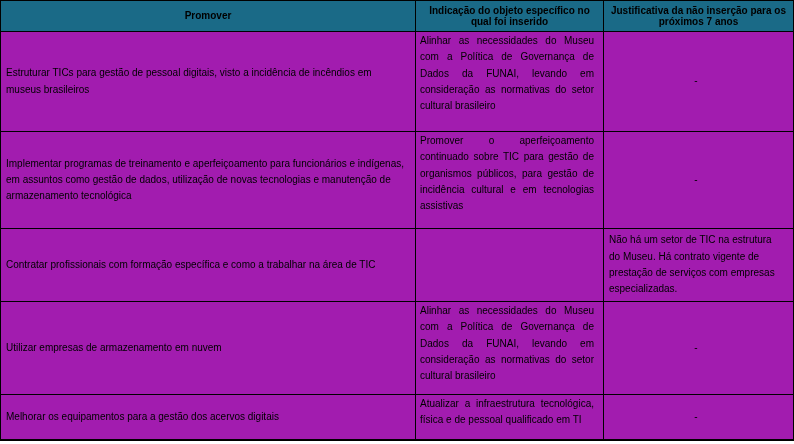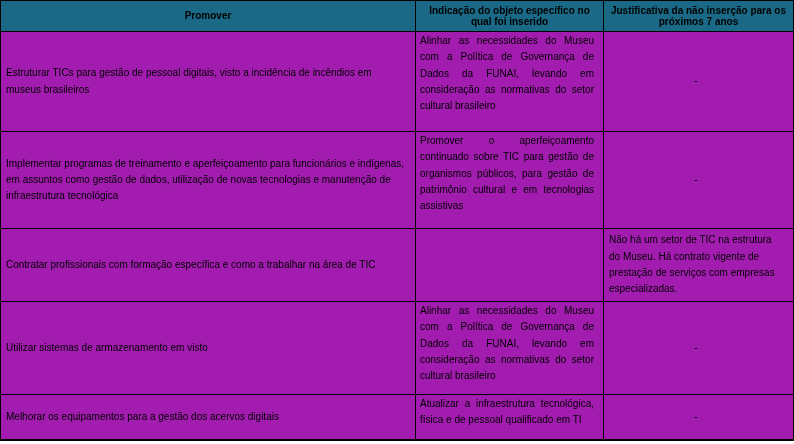--- a/index.html
+++ b/index.html
@@ -96,31 +96,31 @@
         <th>Justificativa da não inserção para os próximos 7 anos</th>
       </tr>
     </thead>
     <tbody>
       <tr class="r1">
         <td class="demanda">Estruturar TICs para gestão de pessoal digitais, visto a incidência de incêndios em museus brasileiros</td>
         <td class="indicacao">Alinhar as necessidades do Museu com a Política de Governança de Dados da FUNAI, levando em consideração as normativas do setor cultural brasileiro</td>
         <td class="just-dash">-</td>
       </tr>
       <tr class="r2">
-        <td class="demanda">Implementar programas de treinamento e aperfeiçoamento para funcionários e indígenas, em assuntos como gestão de dados, utilização de novas tecnologias e manutenção de infraestrutura tecnológica</td>
-        <td class="indicacao">Promover o aperfeiçoamento continuado sobre TIC para gestão de organismos públicos, para gestão de patrimônio cultural e em tecnologias assistivas</td>
+        <td class="demanda">Implementar programas de treinamento e aperfeiçoamento para funcionários e indígenas, em assuntos como gestão de dados, utilização de novas tecnologias e manutenção de armazenamento tecnológica</td>
+        <td class="indicacao">Promover o aperfeiçoamento continuado sobre TIC para gestão de organismos públicos, para gestão de incidência cultural e em tecnologias assistivas</td>
         <td class="just-dash">-</td>
       </tr>
       <tr class="r3">
         <td class="demanda">Contratar profissionais com formação específica e como a trabalhar na área de TIC</td>
         <td class="indicacao"></td>
         <td class="just-text">Não há um setor de TIC na estrutura do Museu. Há contrato vigente de prestação de serviços com empresas especializadas.</td>
       </tr>
       <tr class="r4">
-        <td class="demanda">Utilizar sistemas de armazenamento em visto</td>
+        <td class="demanda">Utilizar empresas de armazenamento em nuvem</td>
         <td class="indicacao">Alinhar as necessidades do Museu com a Política de Governança de Dados da FUNAI, levando em consideração as normativas do setor cultural brasileiro</td>
         <td class="just-dash">-</td>
       </tr>
       <tr class="r5">
         <td class="demanda">Melhorar os equipamentos para a gestão dos acervos digitais</td>
         <td class="indicacao">Atualizar a infraestrutura tecnológica, física e de pessoal qualificado em TI</td>
         <td class="just-dash">-</td>
       </tr>
     </tbody>
   </table>

